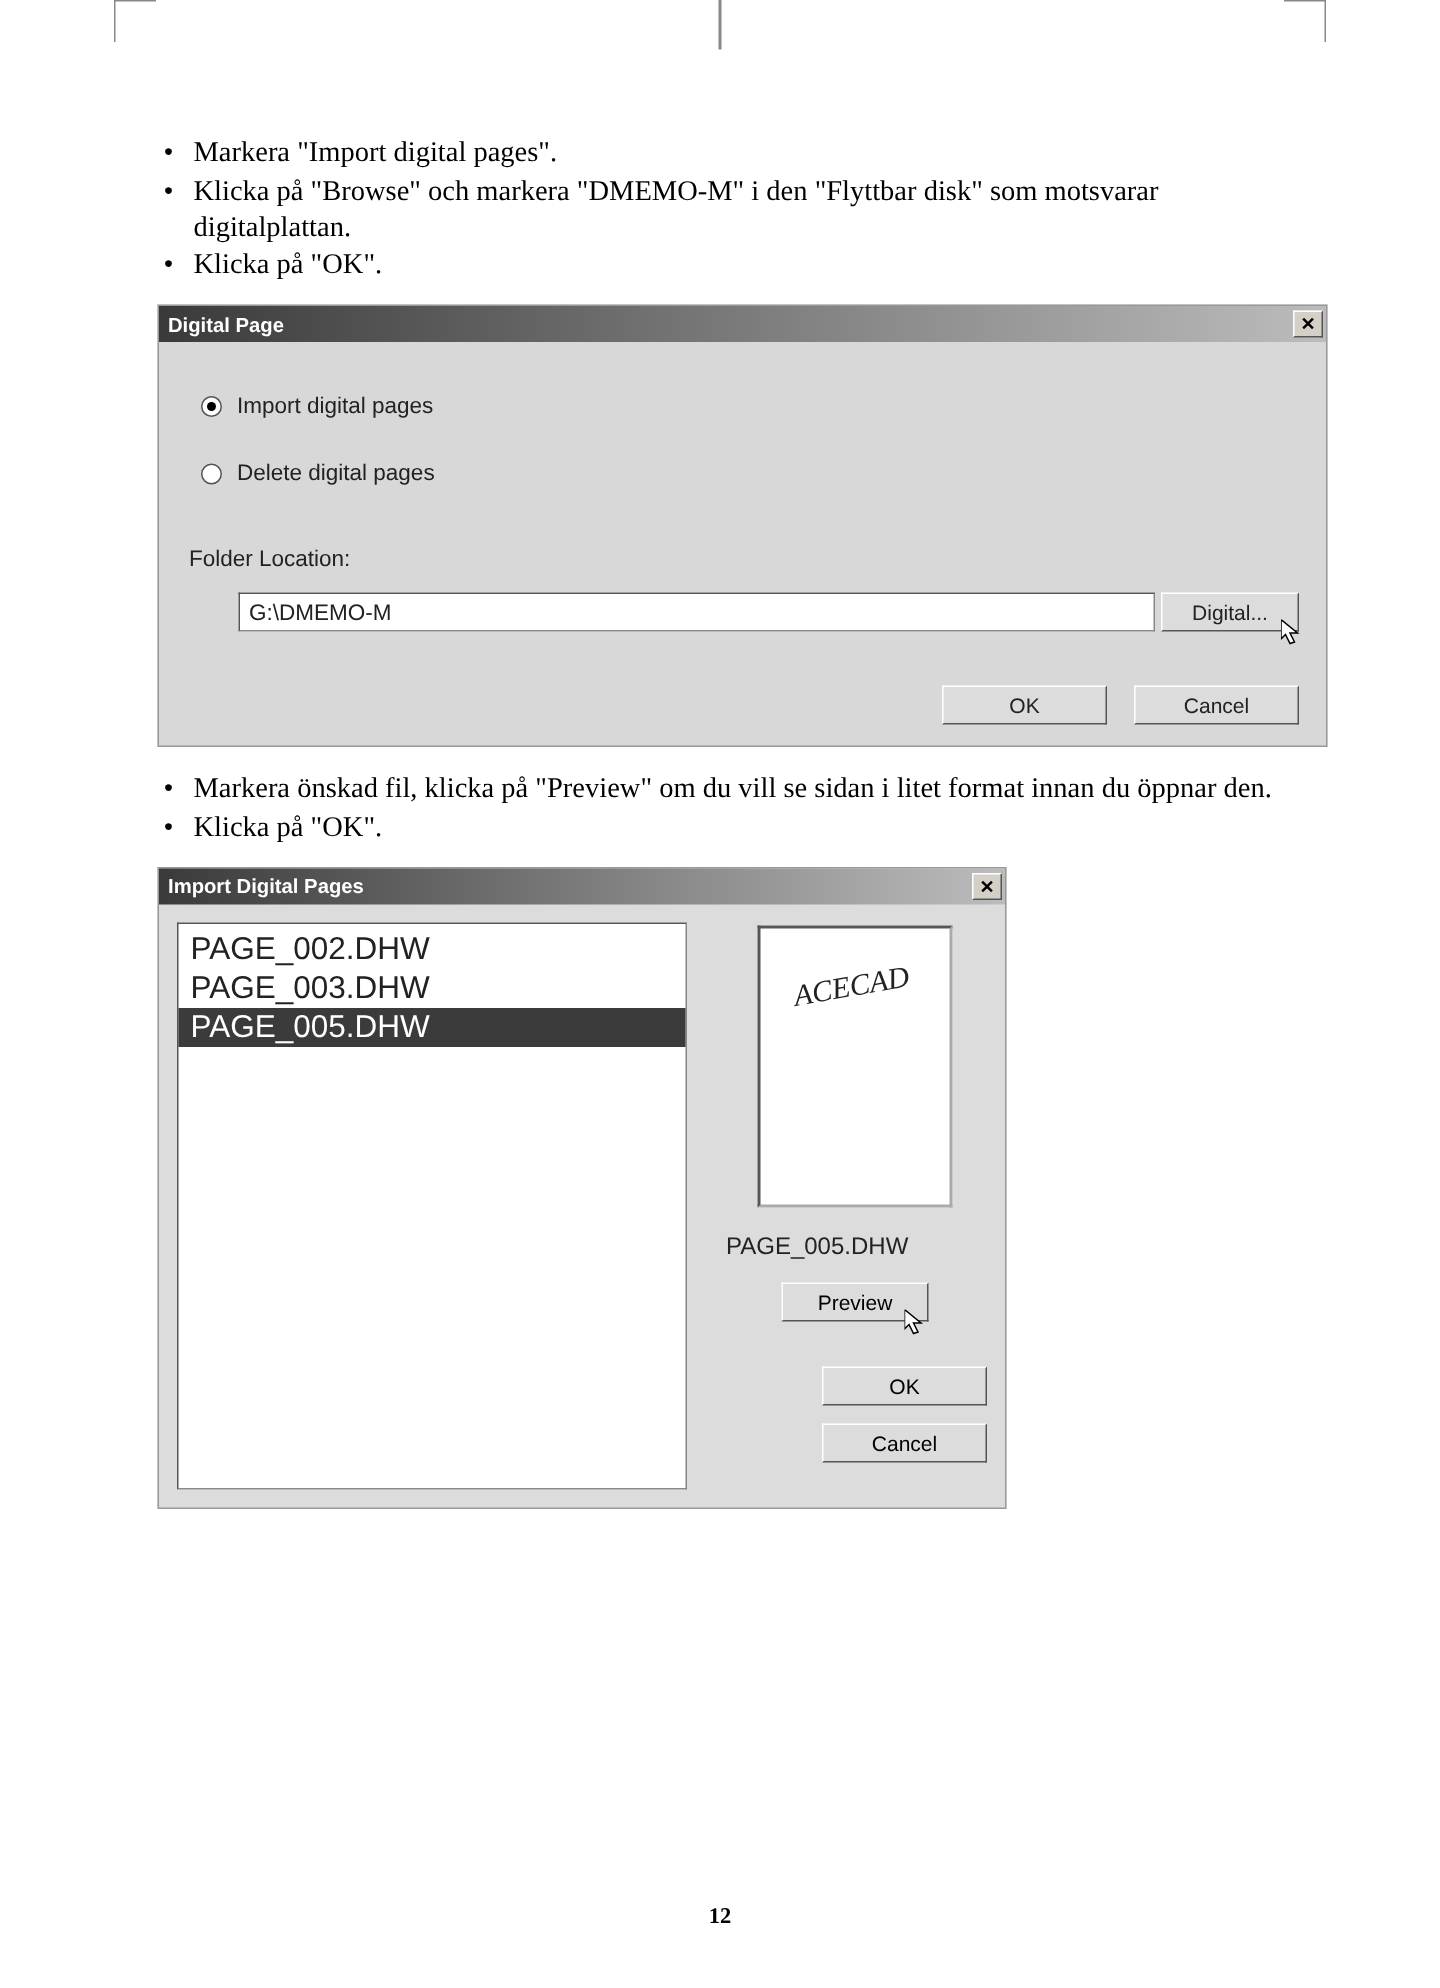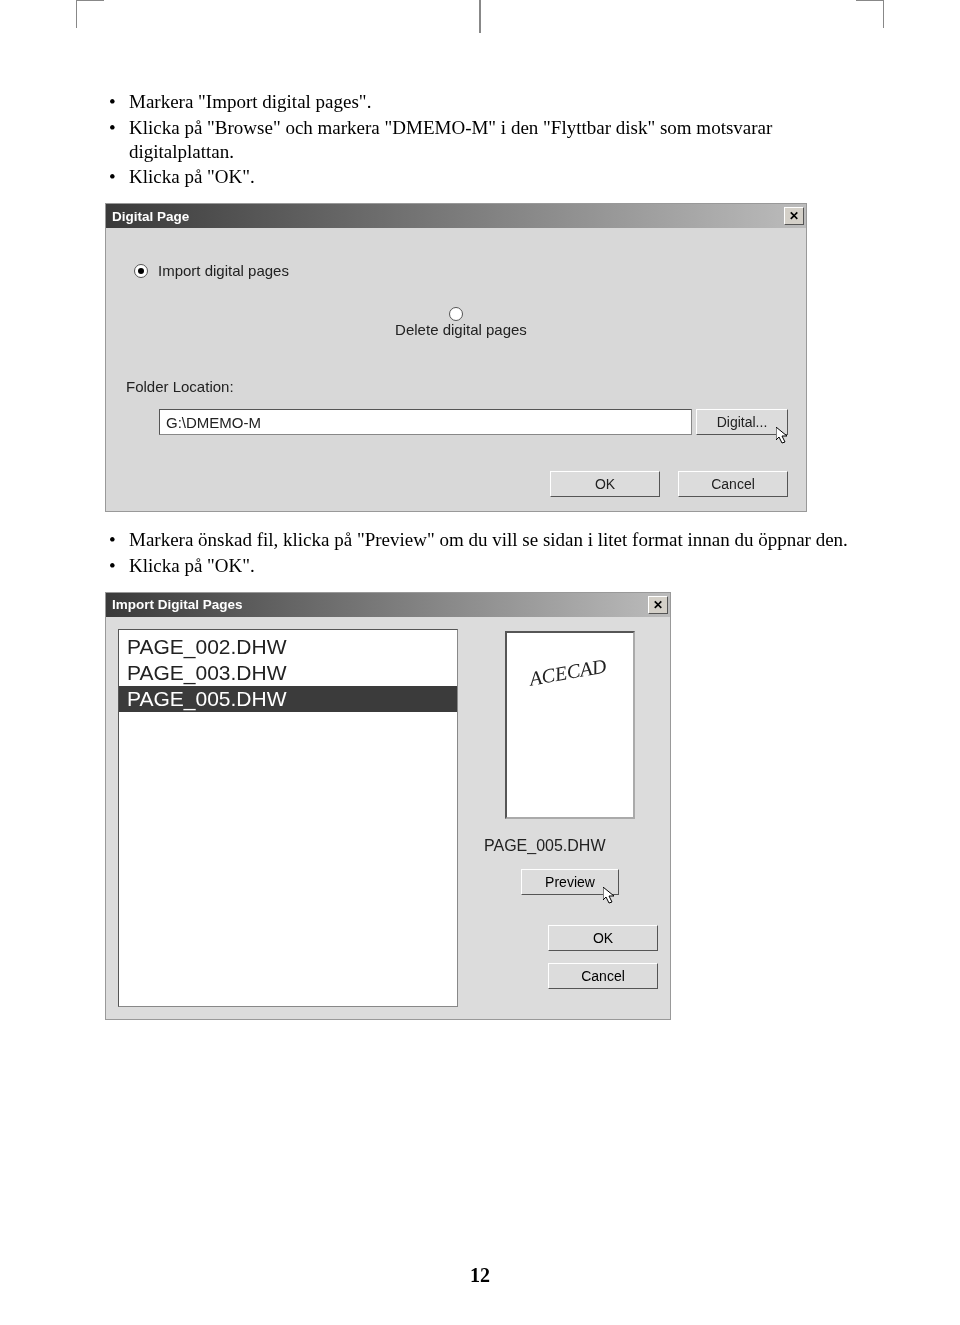--- a/index.html
+++ b/index.html
@@ -34,21 +34,21 @@
     margin-bottom: 2px;
   }
   ul.bullets li::before {
     content: "•";
     position: absolute;
     left: 4px;
     top: 0;
     font-size: 19px;
   }
   .dialog {
-    width: 702px;
+    width: 780px;
     margin: 8px 0 16px 0;
     border: 1px solid #999;
     background: #d8d8d8;
     font-family: Tahoma, sans-serif;
     color: #222;
   }
   .titlebar {
     height: 24px;
     background: linear-gradient(to right, #3a3a3a, #bcbcbc);
     display: flex;
@@ -216,21 +216,21 @@
     gap: 12px;
     align-items: flex-end;
     width: 100%;
   }
   .pagenum {
     position: absolute;
     bottom: 38px;
     left: 50%;
     transform: translateX(-50%);
     font-family: "Times New Roman", serif;
-    font-size: 20px;
+    font-size: 15px;
     font-weight: bold;
   }
   .crop {
     position: absolute;
     border-color: #888;
   }
   .crop.tl { top: 0; left: 76px; width: 28px; height: 0; border-top: 1px solid #888; }
   .crop.tlv { top: 0; left: 76px; width: 0; height: 28px; border-left: 1px solid #888; }
   .crop.tr { top: 0; right: 76px; width: 28px; height: 0; border-top: 1px solid #888; }
   .crop.trv { top: 0; right: 76px; width: 0; height: 28px; border-right: 1px solid #888; }
@@ -259,21 +259,21 @@
         <span class="ttl">Digital Page</span>
         <div class="closebtn">
           <span>✕</span>
         </div>
       </div>
       <div class="dlg-body">
         <div class="radio-row">
           <span class="radio checked"></span>
           <span>Import digital pages</span>
         </div>
-        <div class="radio-row" style="margin-bottom:40px;flex-direction:column;">
+        <div class="radio-row" style="margin-bottom:40px;">
           <span class="radio"></span>
           <span>Delete digital pages</span>
         </div>
         <div class="label-folder">Folder Location:</div>
         <div class="pathrow">
           <div class="pathinput">
             <span>G:\DMEMO-M</span>
           </div>
           <div style="position:relative;">
             <div class="winbtn">Digital...</div>

